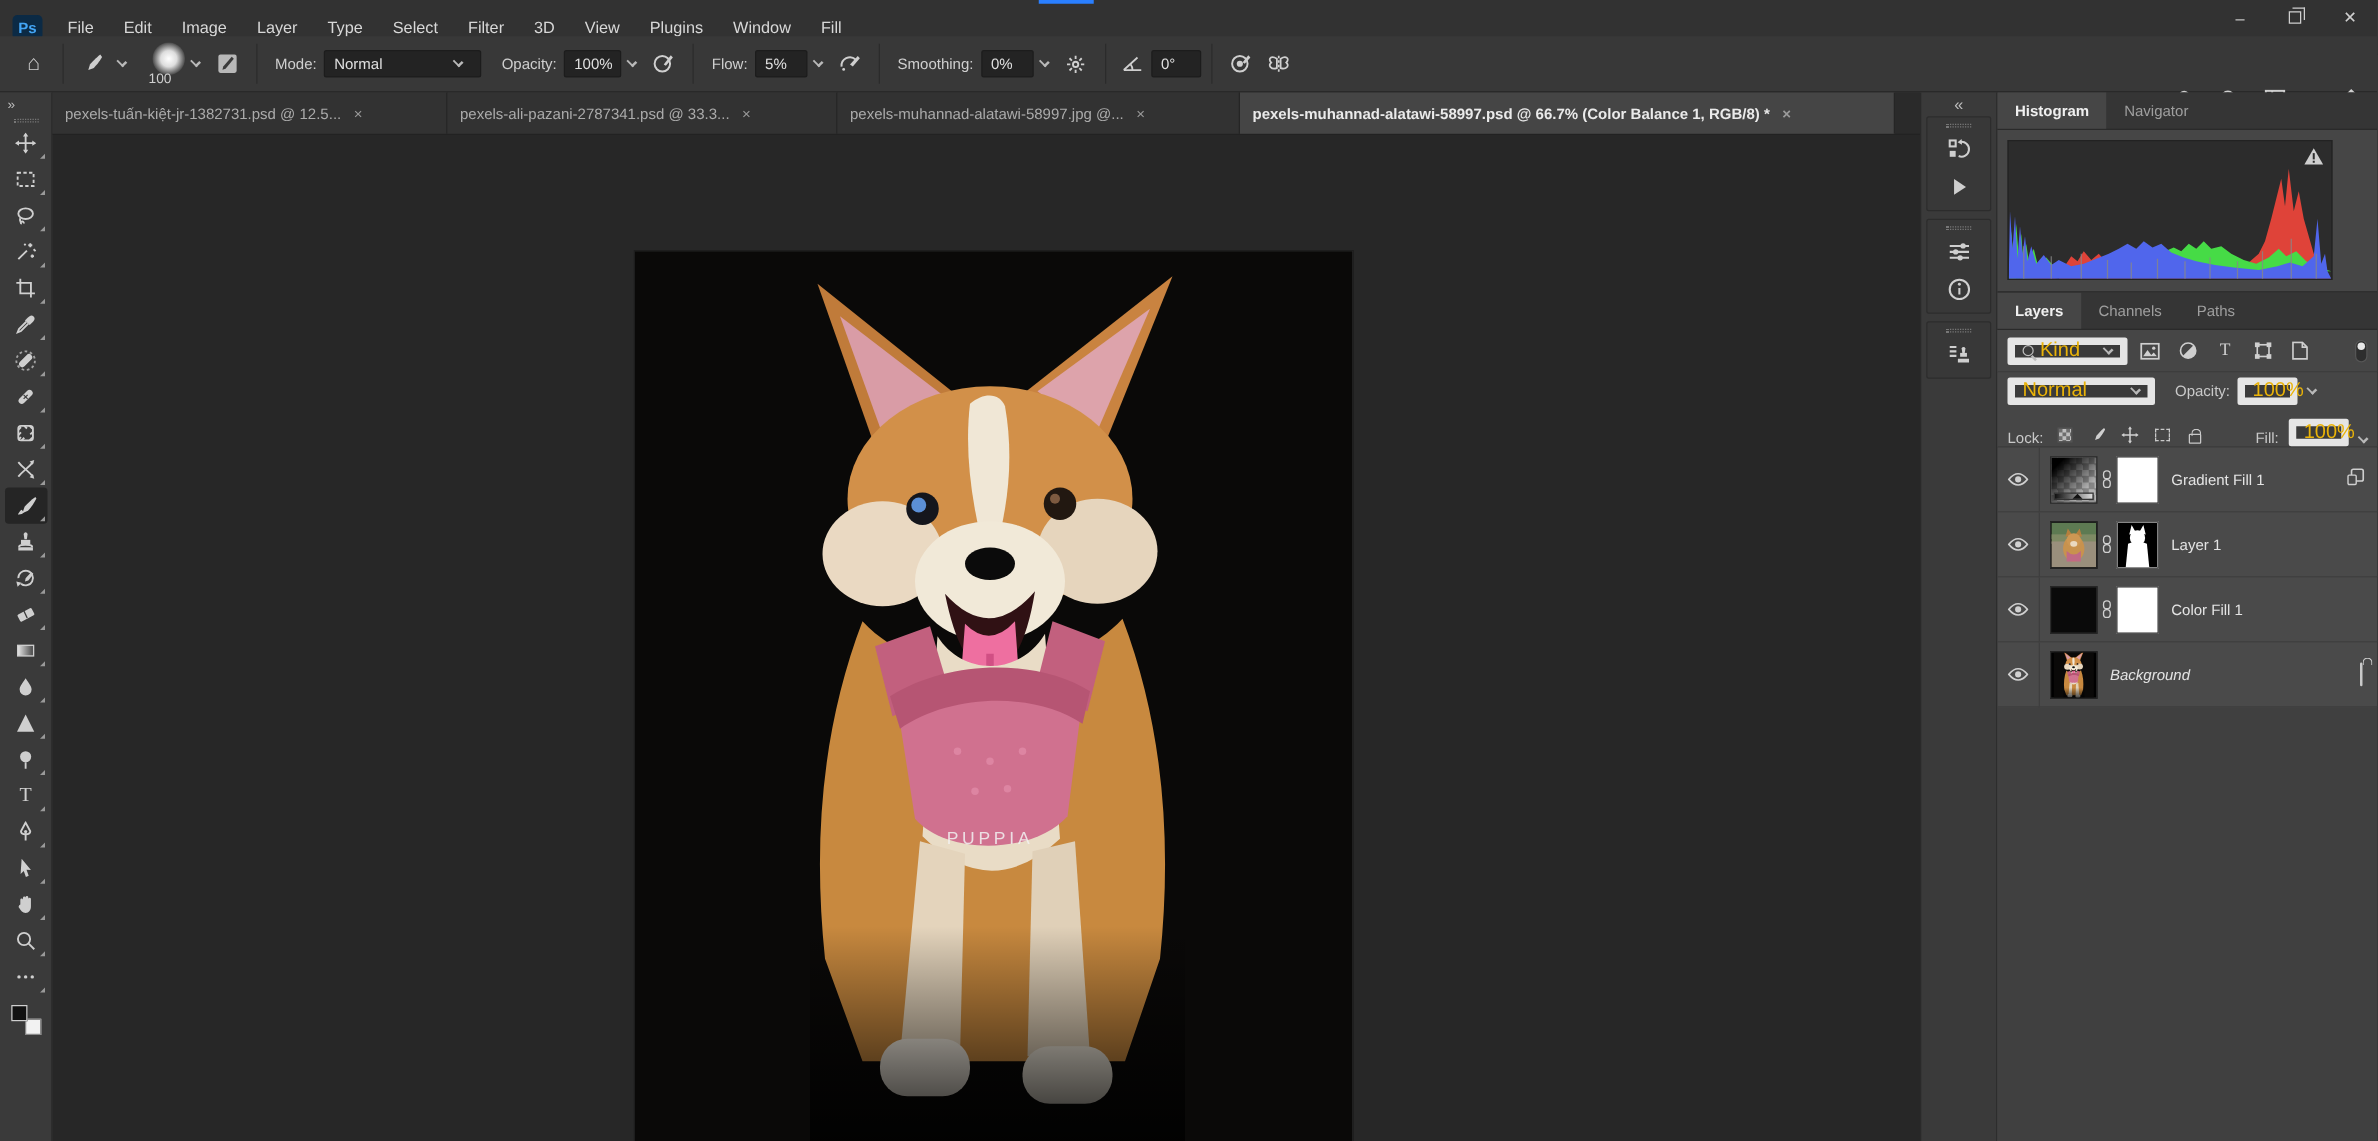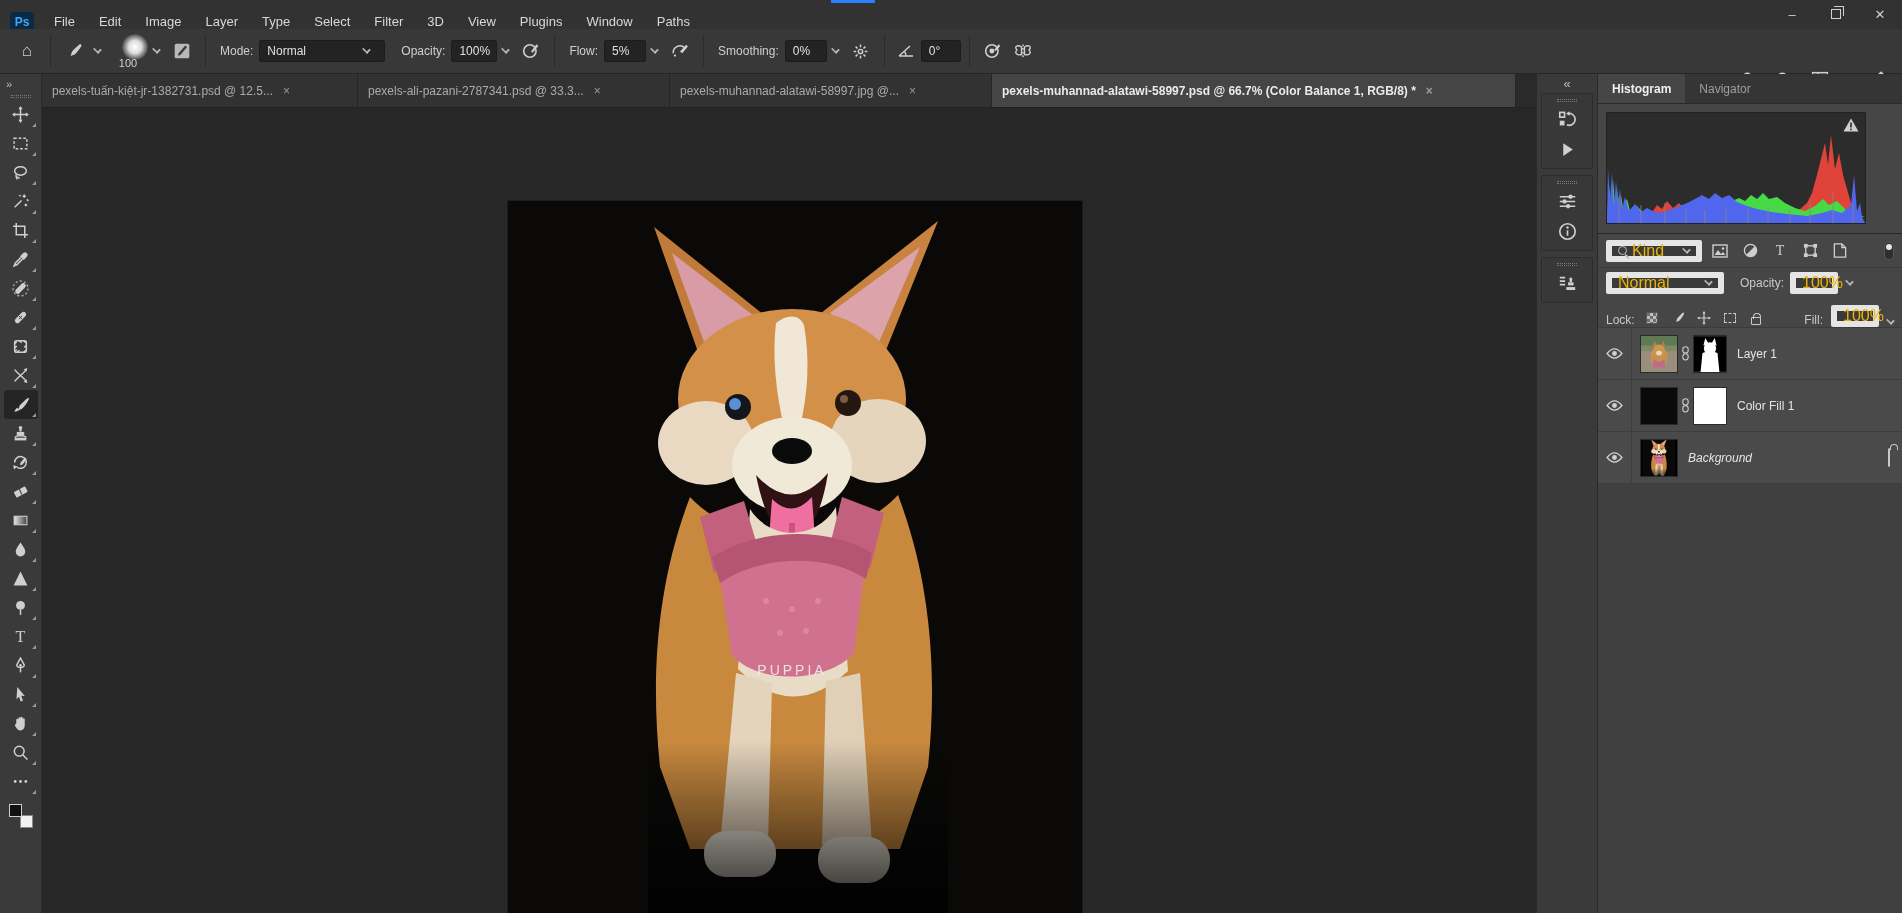--- a/index.html
+++ b/index.html
@@ -121,21 +121,21 @@
     <span class="mi">Edit</span>
     <span class="mi">Image</span>
     <span class="mi">Layer</span>
     <span class="mi">Type</span>
     <span class="mi">Select</span>
     <span class="mi">Filter</span>
     <span class="mi">3D</span>
     <span class="mi">View</span>
     <span class="mi">Plugins</span>
     <span class="mi">Window</span>
-    <span class="mi">Paths</span>
+    <span class="mi">Fill</span>
     <div id="winctrls">
       <div class="wc">–</div>
       <div class="wc">
           <span class="maxbox"></span>
         </div>
       <div class="wc">✕</div>
     </div>
   </div>
   <div id="focusline"></div>
 
@@ -567,20 +567,25 @@
           <div id="histwarn">
             <svg width="16" height="14" viewBox="0 0 16 14">
                 <path d="M8,0.5 L15.5,13.5 H0.5 Z" fill="#cfcfcf"></path>
                 <rect x="7.2" y="4.5" width="1.6" height="5" fill="#2c2c2c"></rect>
                 <rect x="7.2" y="10.6" width="1.6" height="1.6" fill="#2c2c2c"></rect>
               </svg>
           </div>
         </div>
       </div>
 
+      <div class="ptabs">
+        <div class="ptab active">Layers</div>
+        <div class="ptab">Channels</div>
+        <div class="ptab">Paths</div>
+      </div>
 
       <div id="layerscontent">
 
         <div class="prow" id="kindrow">
           <div class="pbox" style="width:96px;justify-content:space-between">
             <span style="display:flex;align-items:center">
                 <span class="mag"></span>
                 <span>Kind</span>
               </span>
             <span class="chv" style="margin:0 0 3px 0"></span>
@@ -656,20 +661,44 @@
           <span class="plbl" style="margin-left:auto">Fill:</span>
           <div class="pbox" style="width:48px">
               <span>100%</span>
             </div>
           <span class="chv" style="margin:0 0 3px 0"></span>
         </div>
 
         <div id="layerlist">
 
 
+          <div class="lrow">
+            <div class="eyecell">
+              <svg width="17" height="11" viewBox="0 0 16 10">
+                  <path d="M1,5 Q8,-3.5 15,5 Q8,13.5 1,5 Z" fill="none" stroke="#d0d0d0" stroke-width="1.2"></path>
+                  <circle cx="8" cy="5" r="2.3" fill="#d0d0d0"></circle>
+                </svg>
+            </div>
+            <div class="gradthumb">
+                <span class="gshade"></span>
+                <span class="gbar"></span>
+              </div>
+            <svg class="chain" viewBox="0 0 8 14">
+                <rect x="1.5" y="0.7" width="5" height="5.8" rx="2.4" fill="none" stroke="#d0d0d0"></rect>
+                <rect x="1.5" y="7.2" width="5" height="5.8" rx="2.4" fill="none" stroke="#d0d0d0"></rect>
+              </svg>
+            <div class="mask"></div>
+            <span class="lname">Gradient Fill 1</span>
+            <span class="badge">
+              <svg width="15" height="15" viewBox="0 0 16 16">
+                  <rect x="4.5" y="1.5" width="10" height="10" rx="1.5" class="ic"></rect>
+                  <rect x="1.5" y="6.5" width="7" height="8" rx="1" fill="#4a4a4a" stroke="#d0d0d0" stroke-width="1.2"></rect>
+                </svg>
+            </span>
+          </div>
 
 
           <div class="lrow">
             <div class="eyecell">
               <svg width="17" height="11" viewBox="0 0 16 10">
                   <path d="M1,5 Q8,-3.5 15,5 Q8,13.5 1,5 Z" fill="none" stroke="#d0d0d0" stroke-width="1.2"></path>
                   <circle cx="8" cy="5" r="2.3" fill="#d0d0d0"></circle>
                 </svg>
             </div>
             <div class="thumb">

